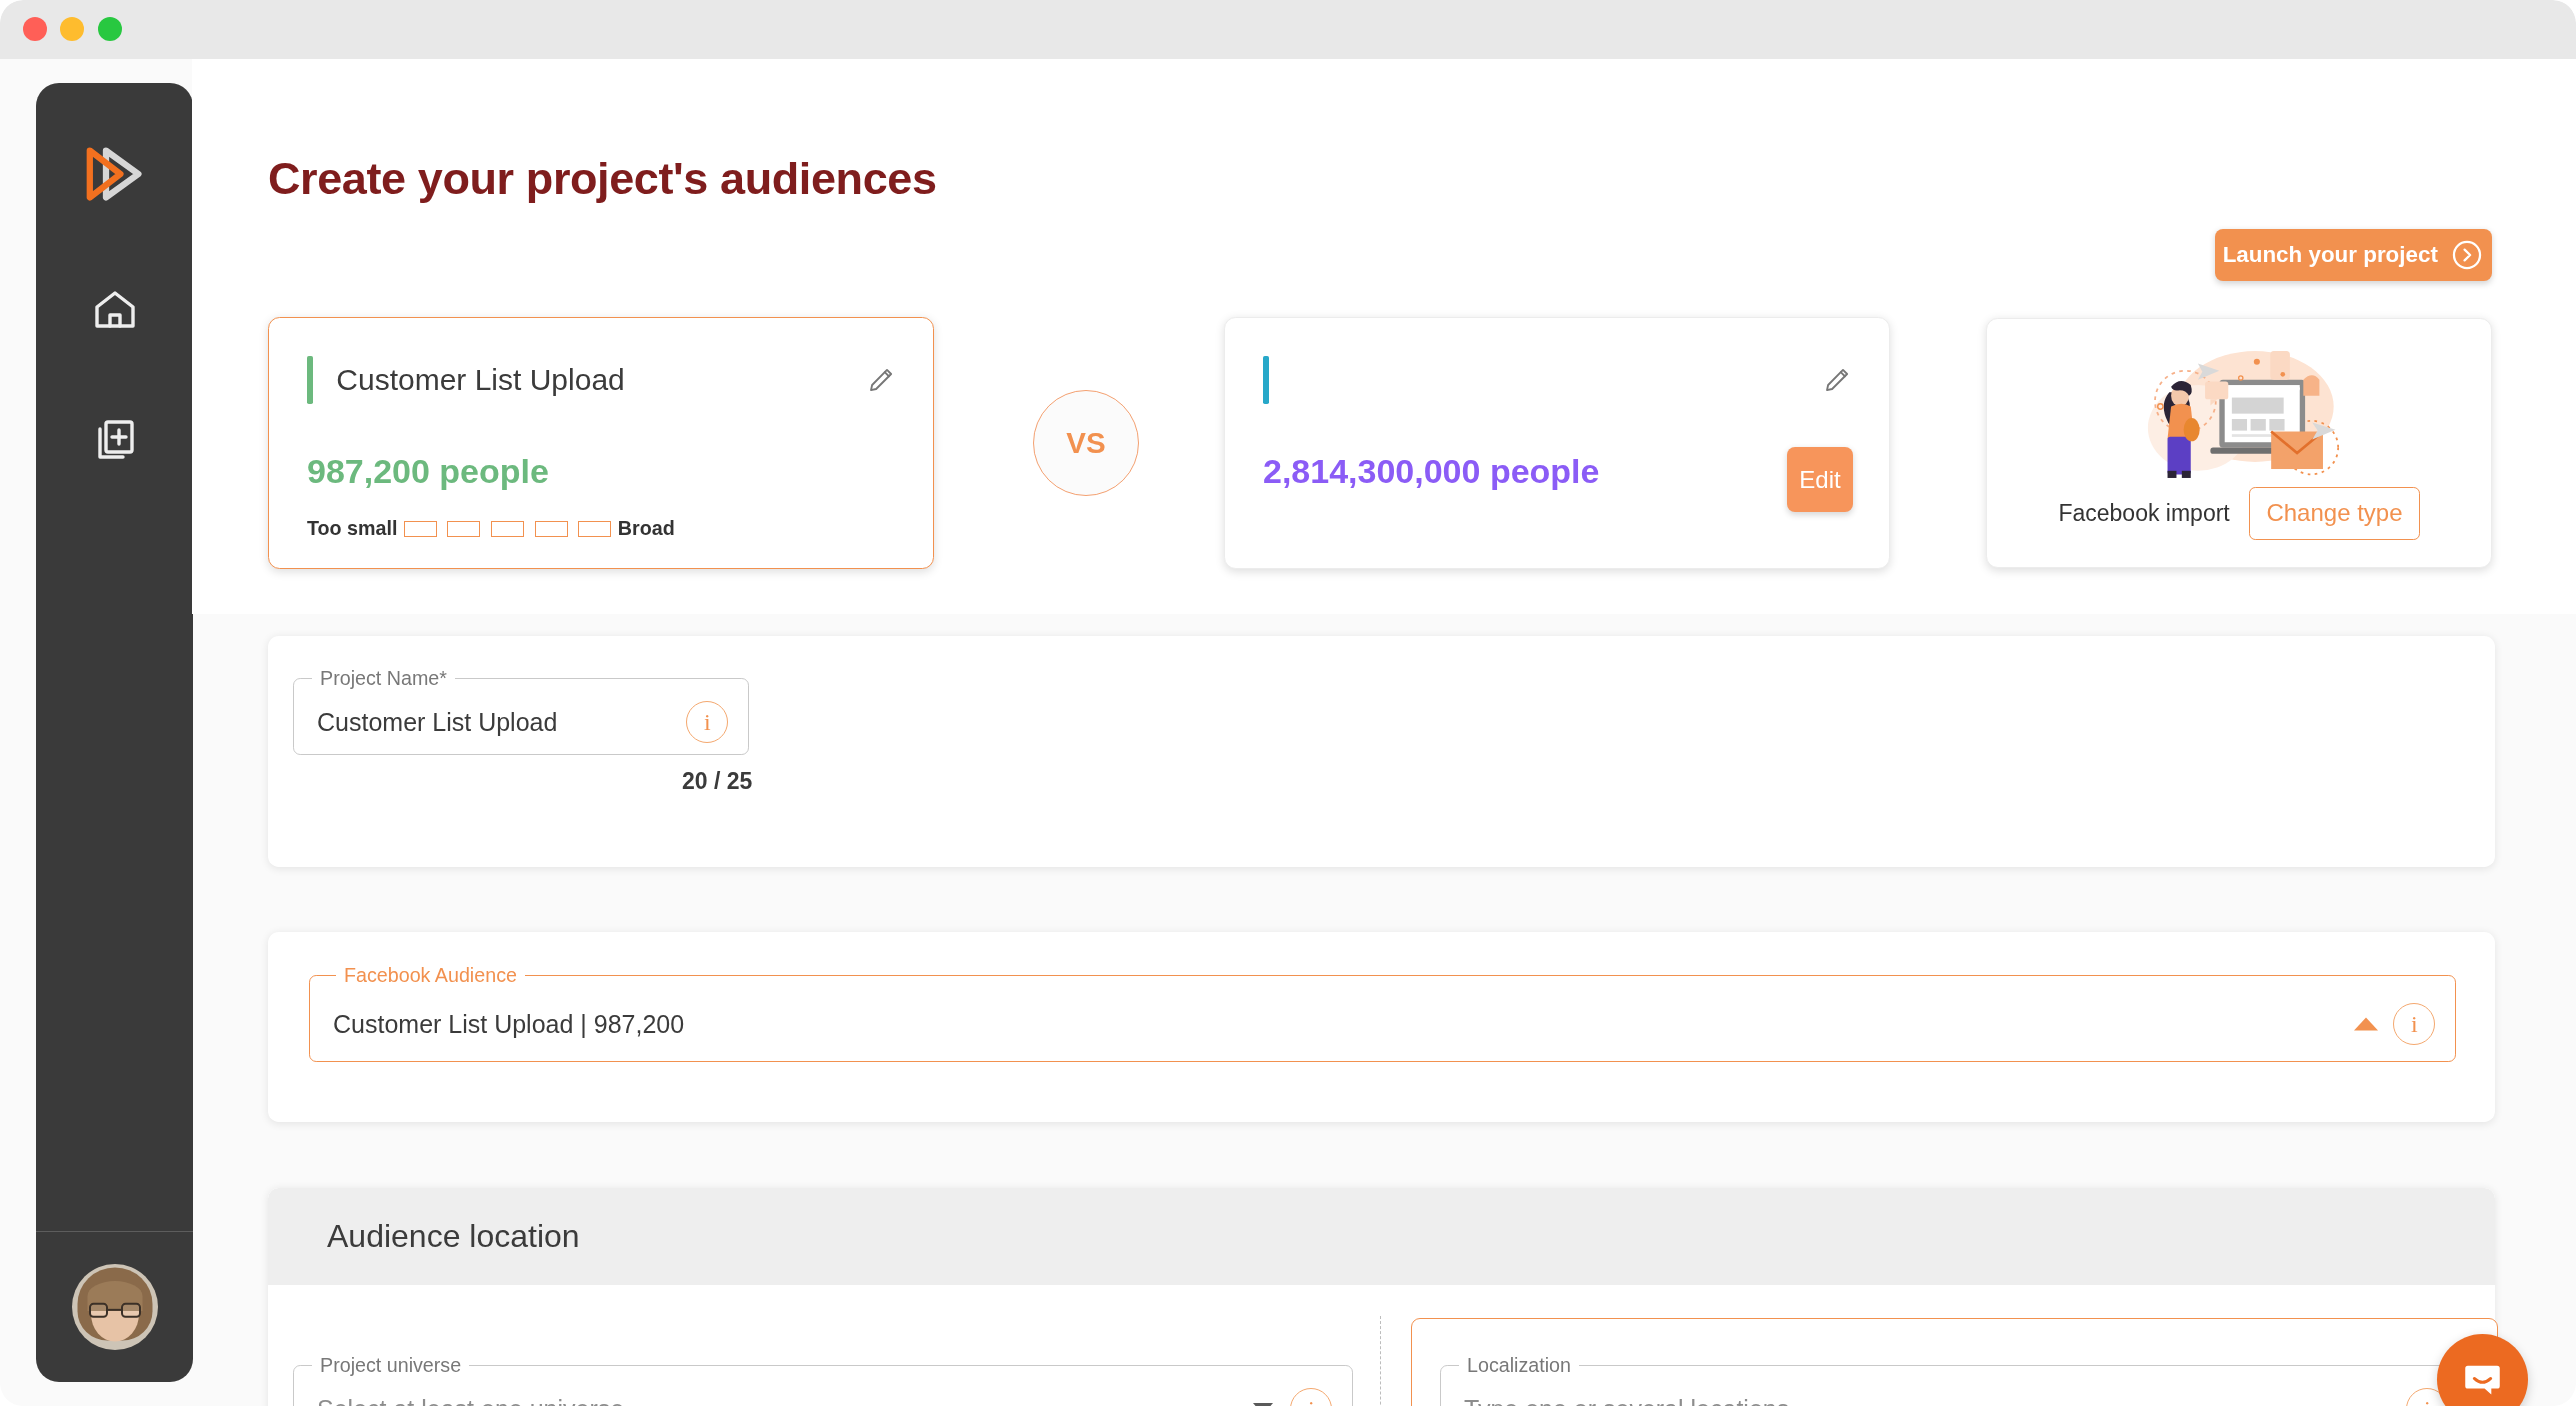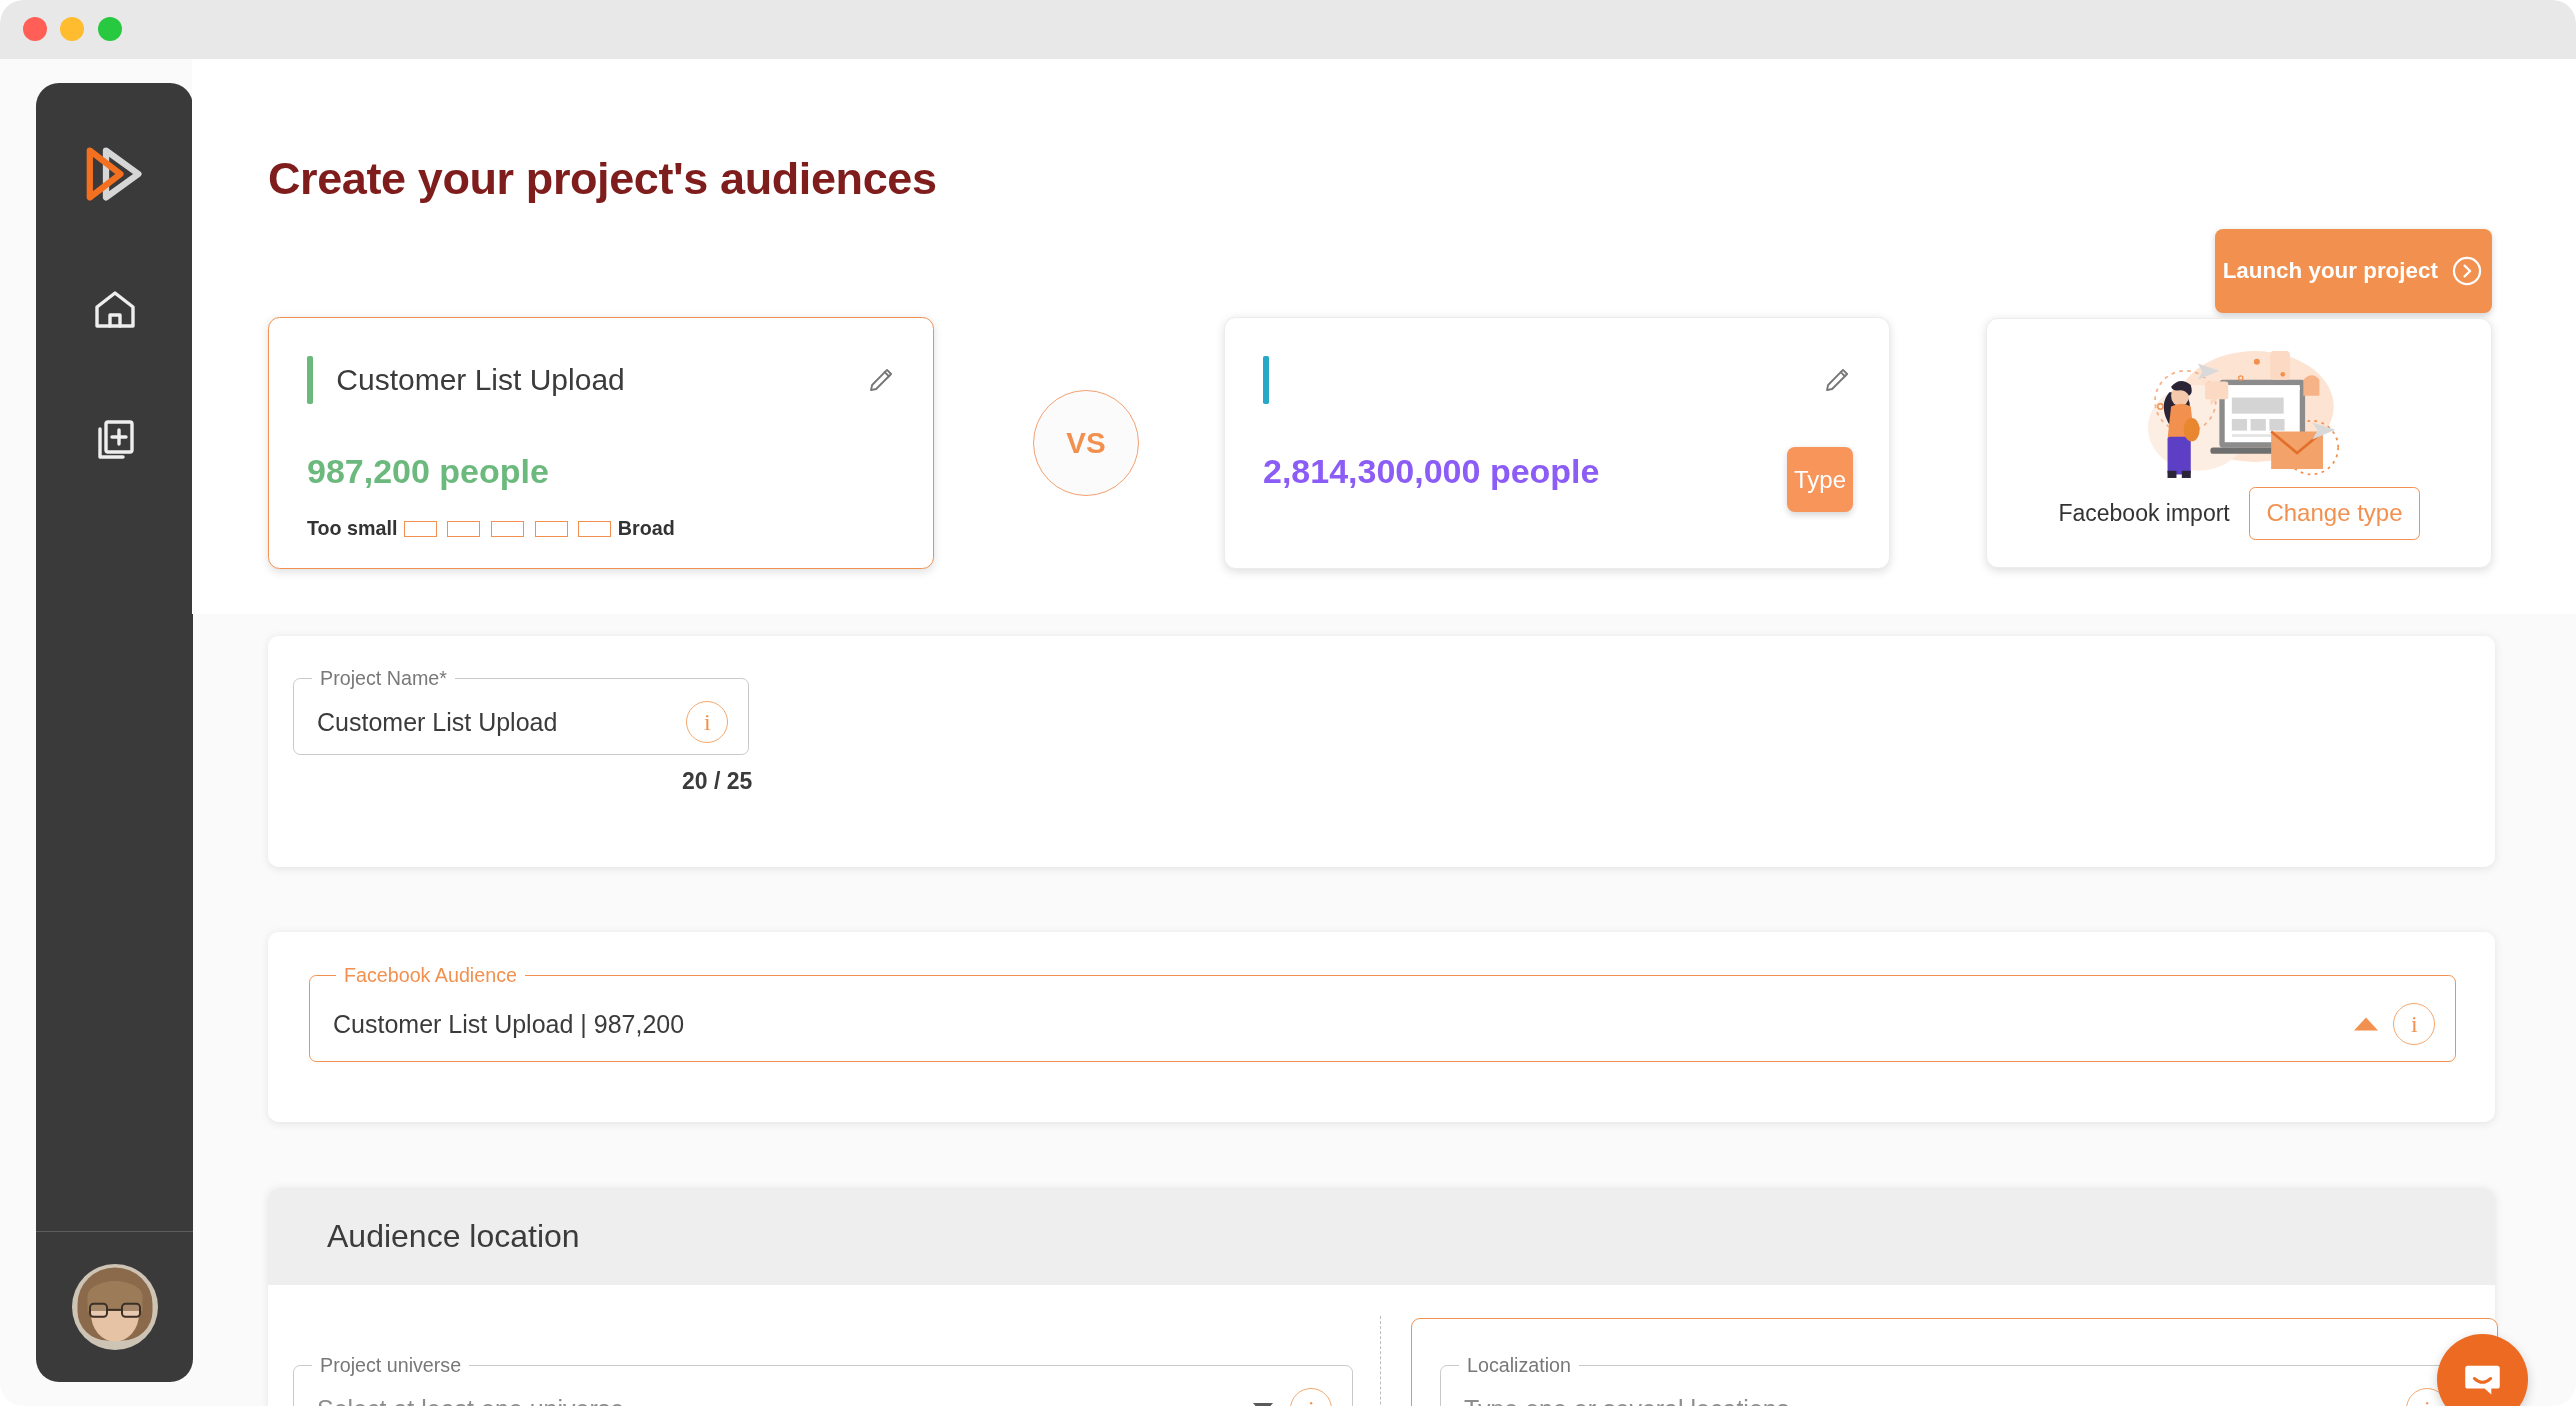--- a/index.html
+++ b/index.html
@@ -149,21 +149,21 @@
     font-size: 45px;
     font-weight: 700;
     color: #7f1d1d;
     letter-spacing: -0.4px;
   }
 
   
   .launch-btn {
     position: absolute;
     left: 2215px; top: 170px;
-    width: 277px; height: 84px;
+    width: 277px; height: 52px;
     background: #f2914f;
     border-radius: 8px;
     display: flex;
     align-items: center;
     justify-content: center;
     gap: 12.5px;
     cursor: pointer;
     box-shadow: 0 2.7px 6.3px rgba(0,0,0,0.17);
     border: none;
   }
@@ -558,21 +558,21 @@
         <span class="pencil">
           <svg width="30" height="30" viewBox="0 0 24 24" fill="none" stroke="#777777" stroke-width="1.5" stroke-linecap="round" stroke-linejoin="round">
             <path d="M16.8 3.9 l3.3 3.3 L8.1 19.2 4 20.1 4.9 16 Z"></path>
             <path d="M15 5.7 l3.3 3.3"></path>
           </svg>
         </span>
       </div>
 
       <div class="card-count count-blue">2,814,300,000 people</div>
 
-      <button class="edit-btn">Type</button>
+      <button class="edit-btn">Edit</button>
     </div>
 
     <div class="card card-c">
       <div class="illus">
         <svg width="268" height="154" viewBox="0 0 300 172">
           <ellipse cx="168" cy="72" rx="88" ry="62" fill="#fde3d2"></ellipse>
           <ellipse cx="104" cy="96" rx="56" ry="48" fill="#fdeee4"></ellipse>
           <circle cx="90" cy="66" r="34" fill="none" stroke="#f6b089" stroke-width="2" stroke-dasharray="4 5"></circle>
           <circle cx="231" cy="118" r="30" fill="none" stroke="#f2914f" stroke-width="2" stroke-dasharray="3 5"></circle>
 

